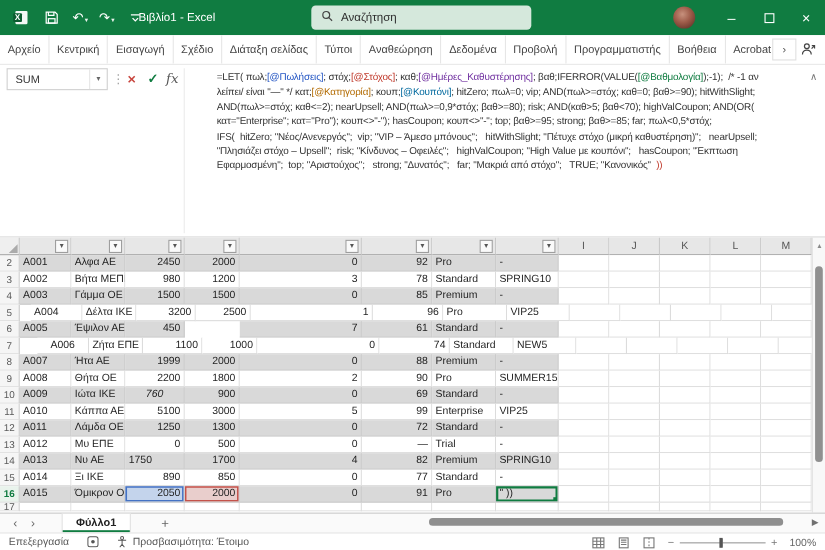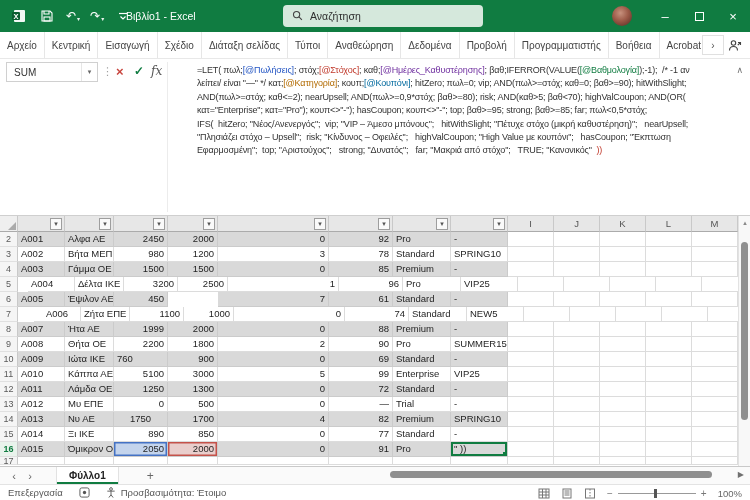--- a/index.html
+++ b/index.html
@@ -370,21 +370,21 @@
           <div class="dcell" style="width: 46px;"></div>
           <div class="dcell" style="width: 46px;"></div>
           <div class="dcell" style="width: 46px;"></div>
           <div class="dcell" style="width: 46px;"></div>
           <div class="dcell" style="width: 46px;"></div>
         </div>
         <div class="grow">
           <div class="gut">10</div>
           <div class="dcell bandc" style="width: 47px; text-align: left;">A009</div>
           <div class="dcell bandc" style="width: 49px; text-align: left;">Ιώτα ΙΚΕ</div>
-          <div class="dcell bandc" style="width: 54px; text-align: left;">760</div>
+          <div class="dcell bandc" style="width: 54px; text-align: center; font-style: italic;">760</div>
           <div class="dcell bandc" style="width: 50px; text-align: right;">900</div>
           <div class="dcell bandc" style="width: 111px; text-align: right;">0</div>
           <div class="dcell bandc" style="width: 64px; text-align: right;">69</div>
           <div class="dcell bandc" style="width: 58px; text-align: left;">Standard</div>
           <div class="dcell bandc" style="width: 57px; text-align: left;">-</div>
           <div class="dcell" style="width: 46px;"></div>
           <div class="dcell" style="width: 46px;"></div>
           <div class="dcell" style="width: 46px;"></div>
           <div class="dcell" style="width: 46px;"></div>
           <div class="dcell" style="width: 46px;"></div>
@@ -434,21 +434,21 @@
           <div class="dcell" style="width: 46px;"></div>
           <div class="dcell" style="width: 46px;"></div>
           <div class="dcell" style="width: 46px;"></div>
           <div class="dcell" style="width: 46px;"></div>
           <div class="dcell" style="width: 46px;"></div>
         </div>
         <div class="grow">
           <div class="gut">14</div>
           <div class="dcell bandc" style="width: 47px; text-align: left;">A013</div>
           <div class="dcell bandc" style="width: 49px; text-align: left;">Νυ ΑΕ</div>
-          <div class="dcell bandc" style="width: 54px; text-align: center;">1750</div>
+          <div class="dcell bandc" style="width: 54px; text-align: left;">1750</div>
           <div class="dcell bandc" style="width: 50px; text-align: right;">1700</div>
           <div class="dcell bandc" style="width: 111px; text-align: right;">4</div>
           <div class="dcell bandc" style="width: 64px; text-align: right;">82</div>
           <div class="dcell bandc" style="width: 58px; text-align: left;">Premium</div>
           <div class="dcell bandc" style="width: 57px; text-align: left;">SPRING10</div>
           <div class="dcell" style="width: 46px;"></div>
           <div class="dcell" style="width: 46px;"></div>
           <div class="dcell" style="width: 46px;"></div>
           <div class="dcell" style="width: 46px;"></div>
           <div class="dcell" style="width: 46px;"></div>

